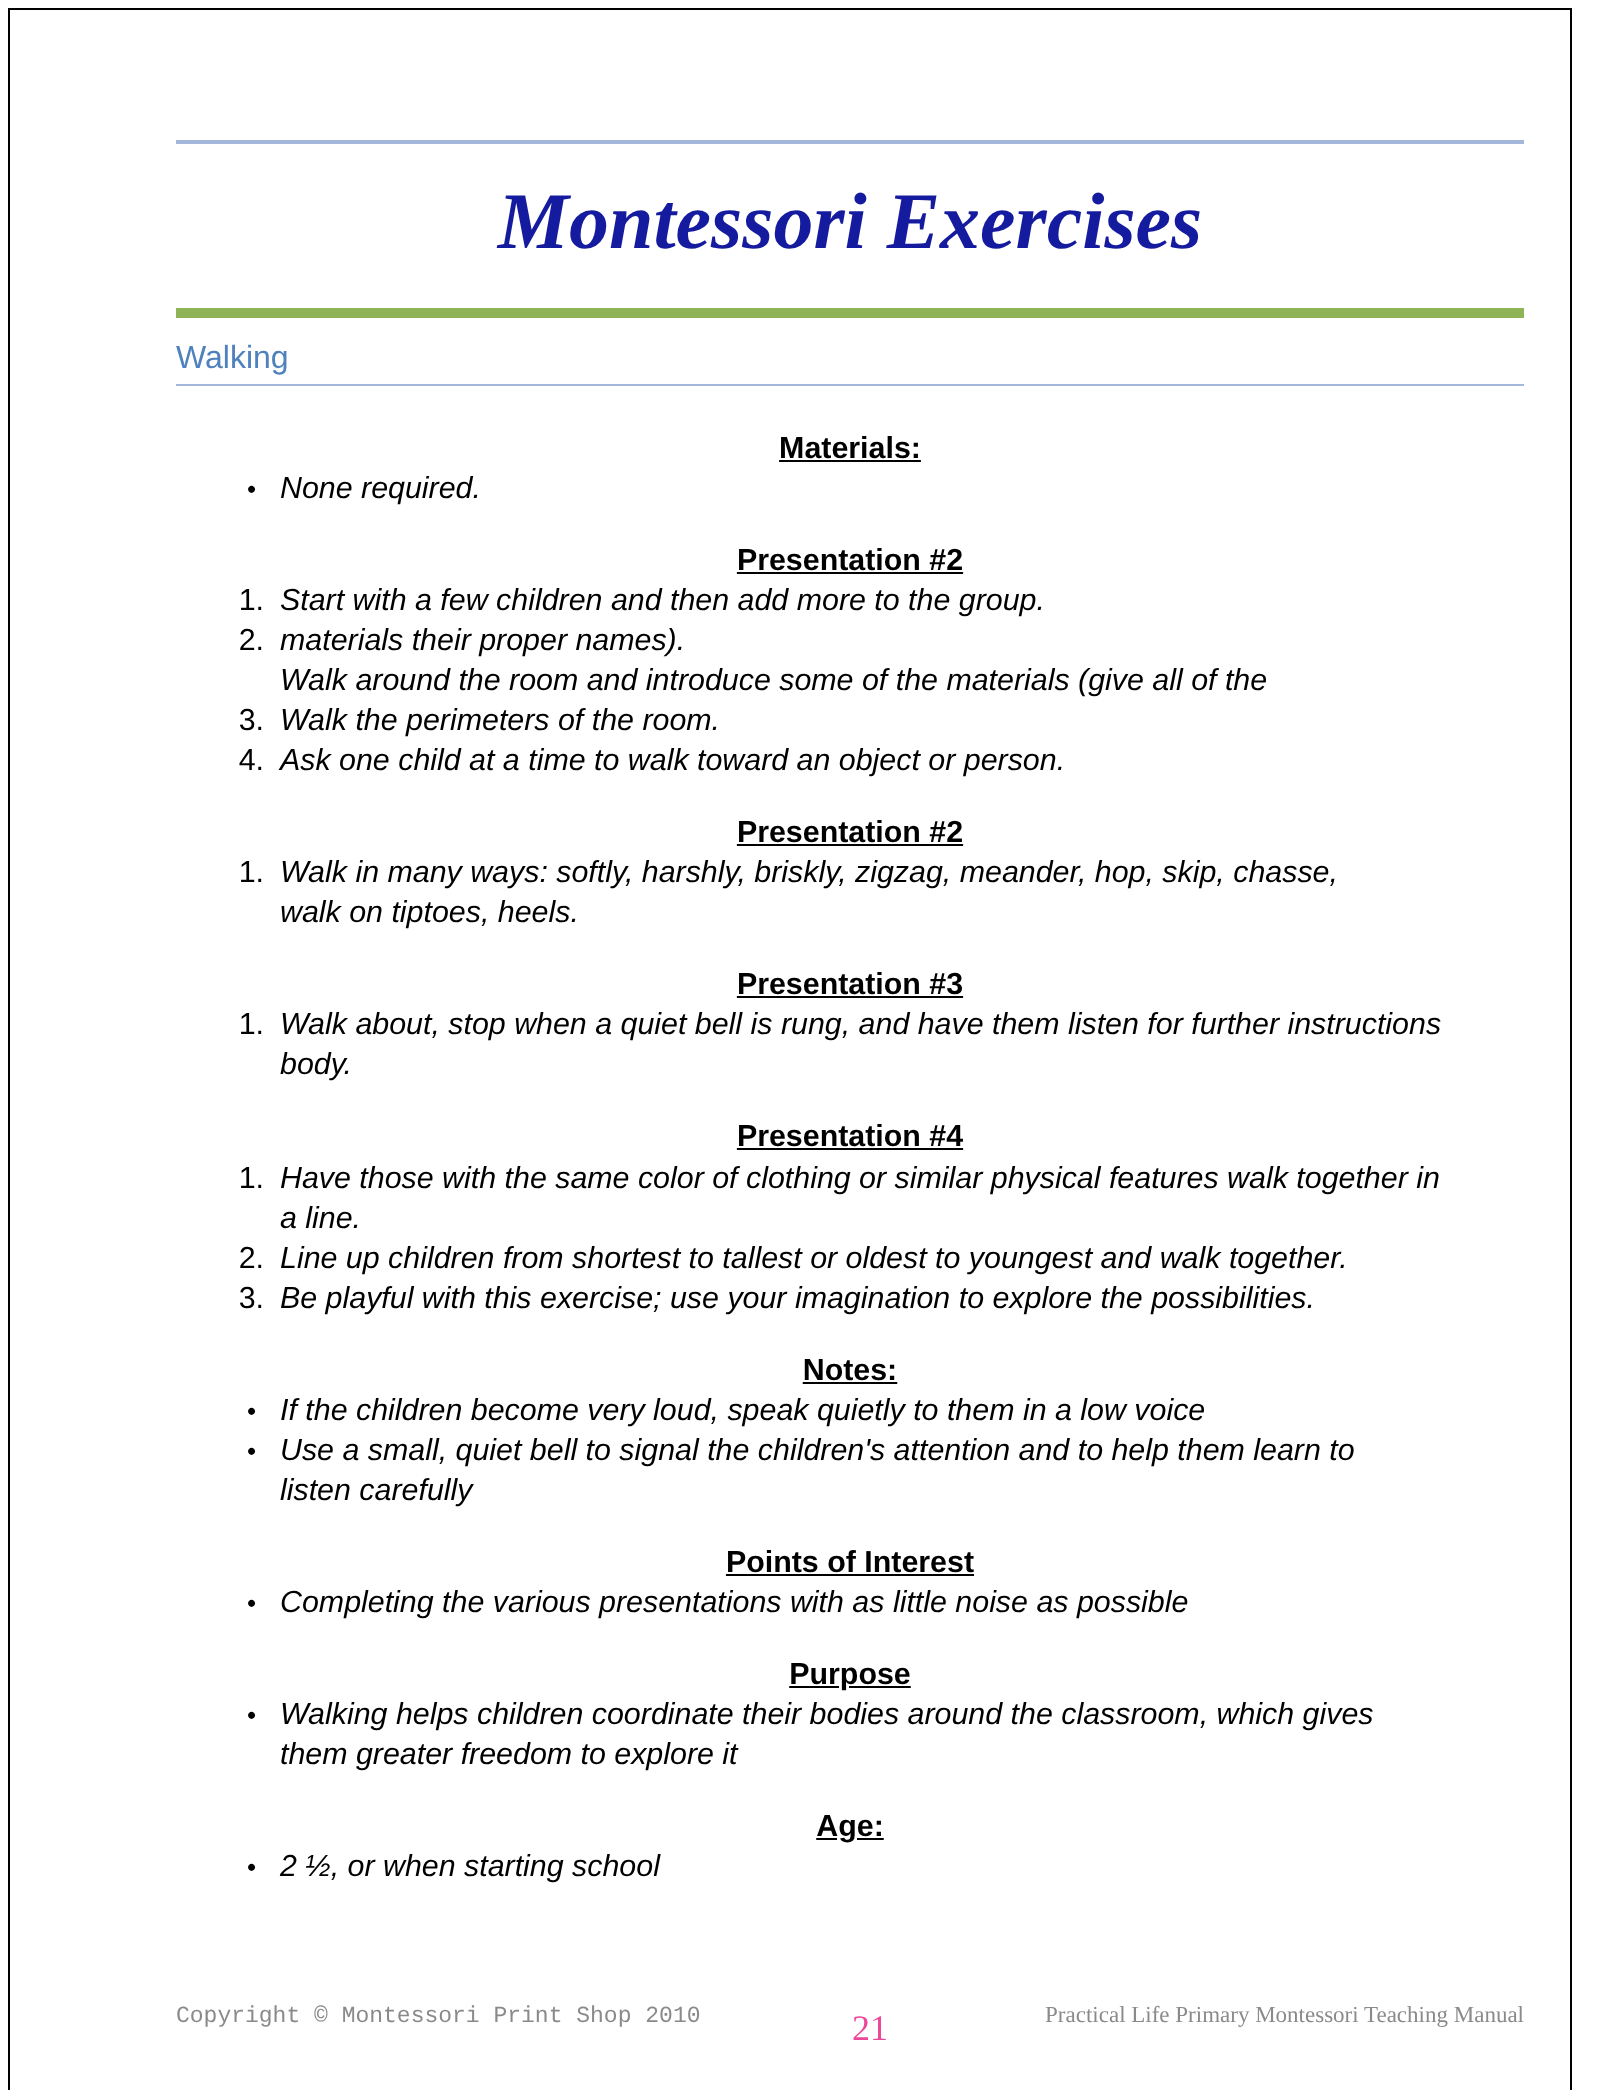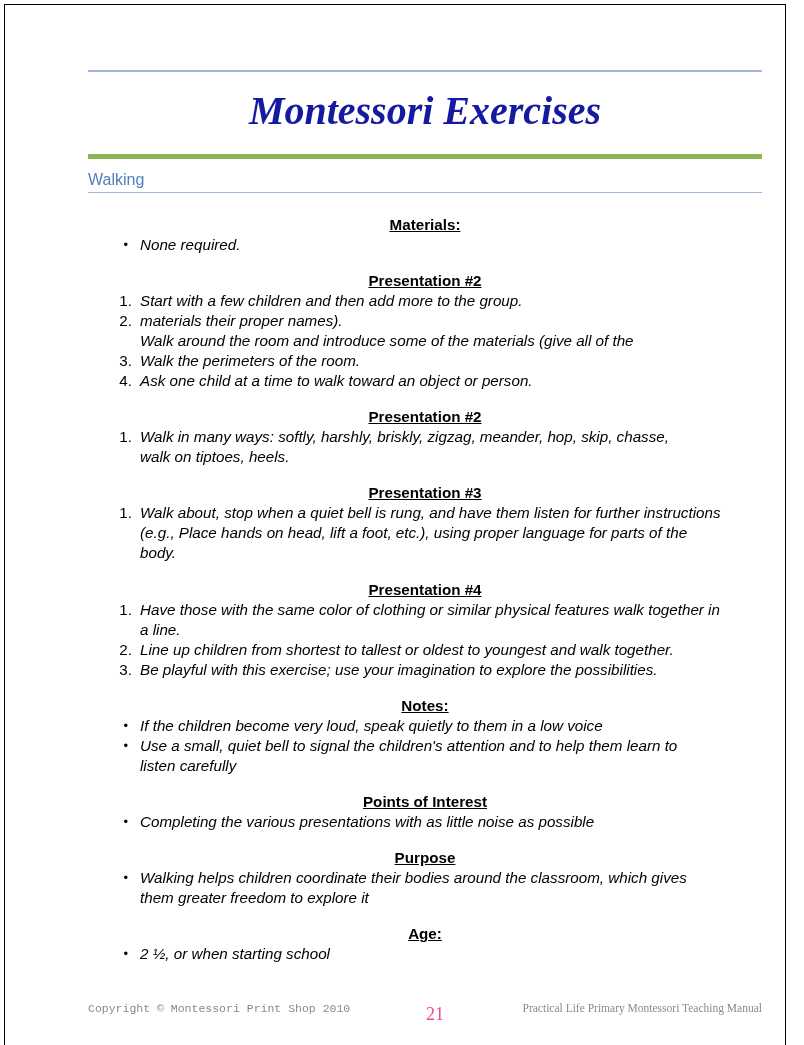--- a/index.html
+++ b/index.html
@@ -233,21 +233,20 @@
             </li>
           </ol>
         </div>
         <div class="sec">
           <div class="sec-title">Presentation #3</div>
           <ol class="items">
             <li class="item numbered">
               <span class="marker">1.</span>
               <span class="txt">
                 <span class="ln">Walk about, stop when a quiet bell is rung, and have them listen for further instructions</span>
-                <span class="ln">(e.g., Place hands on head, lift a foot, etc.), using proper language for parts of the</span>
                 <span class="ln">body.</span>
               </span>
             </li>
           </ol>
         </div>
         <div class="sec">
           <div class="sec-title">Presentation #4</div>
           <ol class="items">
             <li class="item numbered">
               <span class="marker">1.</span>

